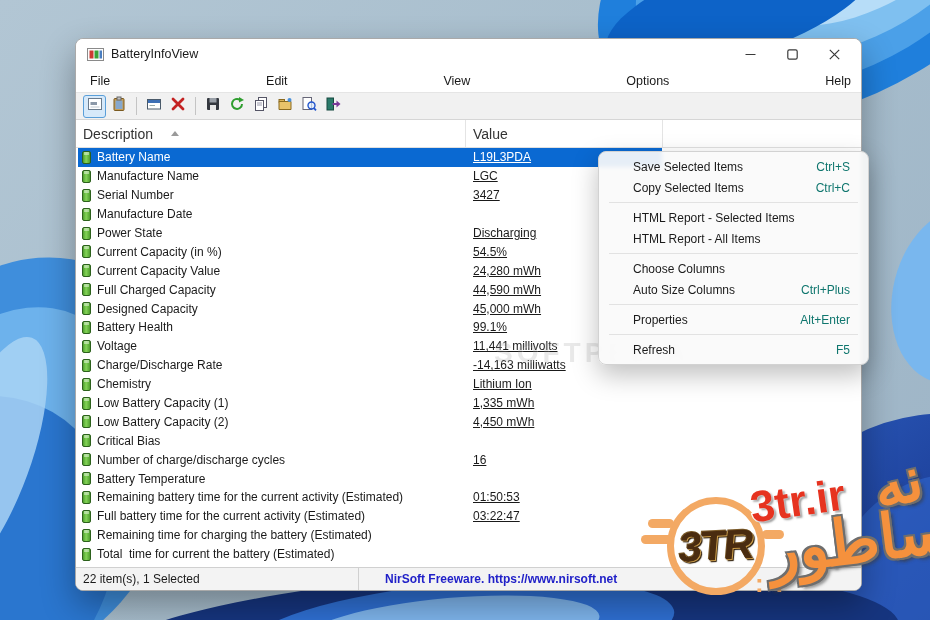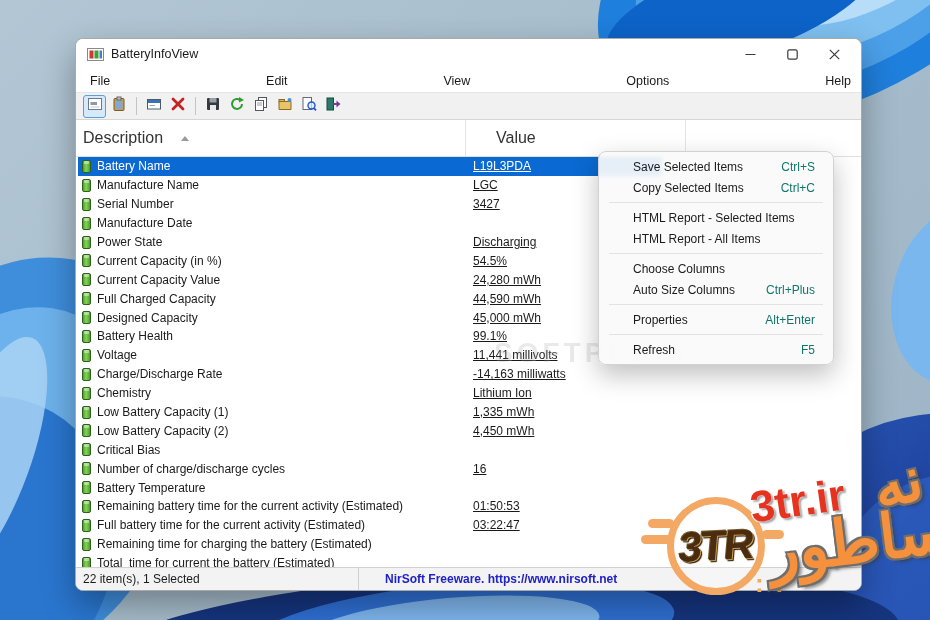--- a/index.html
+++ b/index.html
@@ -37,41 +37,41 @@
   .win-controls { display:flex; align-items:center; }
   .win-btn { width:42px; height:28px; display:flex; align-items:center; justify-content:center; }
   .menubar { height:23px; display:flex; align-items:center; padding-left:4px; background:#fff; flex:none; font-size:12.5px; color:#1a1a1a;justify-content:space-between; }
   .menu-item { padding:3px 10px; }
   .toolbar { height:28px; background:#f1f1f1; border-top:1px solid #e5e5e5; border-bottom:1px solid #d6d6d6;
              display:flex; align-items:center; padding-left:7px; flex:none; }
   .tb-btn { width:23px; height:23px; display:flex; align-items:center; justify-content:center; border:1px solid transparent; border-radius:3px; margin-right:1px; }
   .tb-btn.active { background:#d6e9fa; border-color:#5a9fd9; }
   .tb-sep { width:1px; height:18px; background:#c4c4c4; margin:0 5px; flex:none; }
 
-  .list-header { height:37px; display:flex; align-items:stretch; background:#fff; border-bottom:1px solid #e0e0e0; font-size:16px; color:#333; flex:none;gap:23px; }
+  .list-header { height:28px; display:flex; align-items:stretch; background:#fff; border-bottom:1px solid #e0e0e0; font-size:14px; color:#333; flex:none; }
   .hcell { display:flex; align-items:center; padding-left:7px; border-right:1px solid #e4e4e4; }
   .hcell-desc { width:390px; }
   .hcell-val { width:197px; }
   .sort-caret { width:0; height:0; border-left:4px solid transparent; border-right:4px solid transparent; border-bottom:5px solid #9a9a9a; margin-left:18px; }
 
   .rows { flex:1; overflow:hidden; font-size:12px; color:#1a1a1a; background:#fff; position:relative; }
   .row { height:18.9px; display:flex; align-items:center; position:relative; }
   .row.selected { background:linear-gradient(90deg, transparent 0, transparent 2px, #0a69d2 2px, #0a69d2 586px, transparent 586px); color:#fff; }
   .bat { width:9px; height:13px; margin:0 6px 0 6px; flex:none; border:1px solid #2c611c; border-radius:2px;
          background:linear-gradient(90deg,#4f9e2e,#84d457 45%,#4f9e2e); position:relative; }
   .bat::before { content:''; position:absolute; left:1px; right:1px; top:0; height:3px; background:rgba(255,255,255,.45); }
   .cell-desc { width:369px; white-space:pre; overflow:hidden; }
   .cell-val  { white-space:pre; padding-left:7px;text-decoration:underline; }
 
   .statusbar { height:23px; flex:none; border-top:1px solid #d0d0d0; background:#f3f3f3; display:flex; align-items:stretch; font-size:12px; color:#1a1a1a; }
   .sb-left { width:283px; display:flex; align-items:center; padding-left:7px; border-right:1px solid #d0d0d0; }
   .sb-right { display:flex; align-items:center; padding-left:26px; color:#2121c8; font-weight:bold; }
 
   
-  .ctx-menu { position:absolute; left:598px; top:151px; width:236px; z-index:30;
+  .ctx-menu { position:absolute; left:598px; top:151px; width:271px; z-index:30;
               background:rgba(250,250,250,.92); backdrop-filter:blur(2px);
               border:1px solid #d2d2d2; border-radius:8px; padding:4px 0;
               box-shadow:0 10px 26px rgba(0,0,0,.25); font-size:12px; color:#1b1b1b; }
   .ctx-item { height:21px; display:flex; align-items:center; justify-content:space-between; padding:0 18px 0 34px; }
   .ctx-sep { height:1px; background:#e2e2e2; margin:4px 10px; }
   .ctx-shortcut { color:#0f766e; }
 
   
   .softpedia { position:absolute; left:494px; top:337px; z-index:20; font-size:28px; font-weight:bold;
                letter-spacing:4px; color:#9f9f9f; opacity:.22; text-shadow:1px 1px 0 #fff; }

